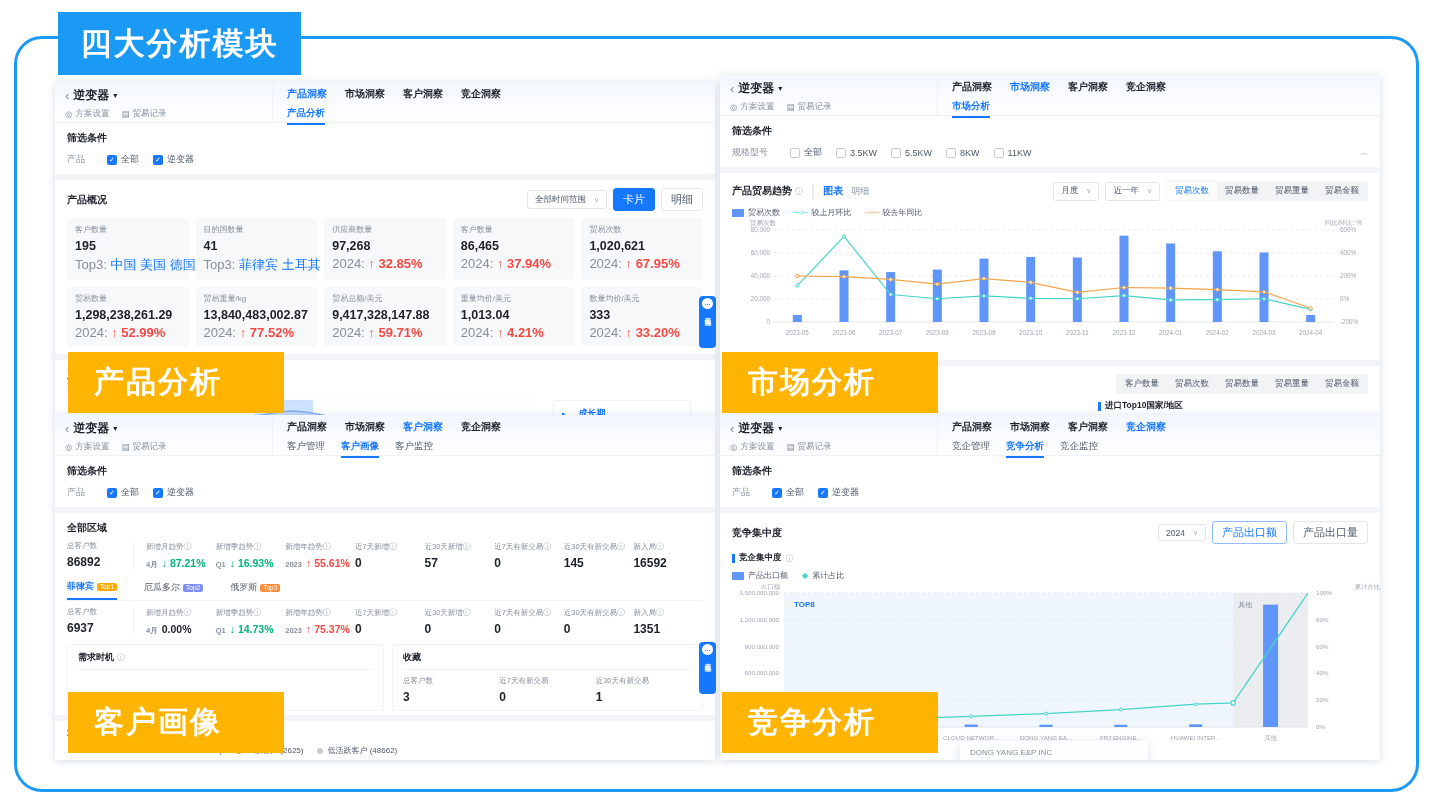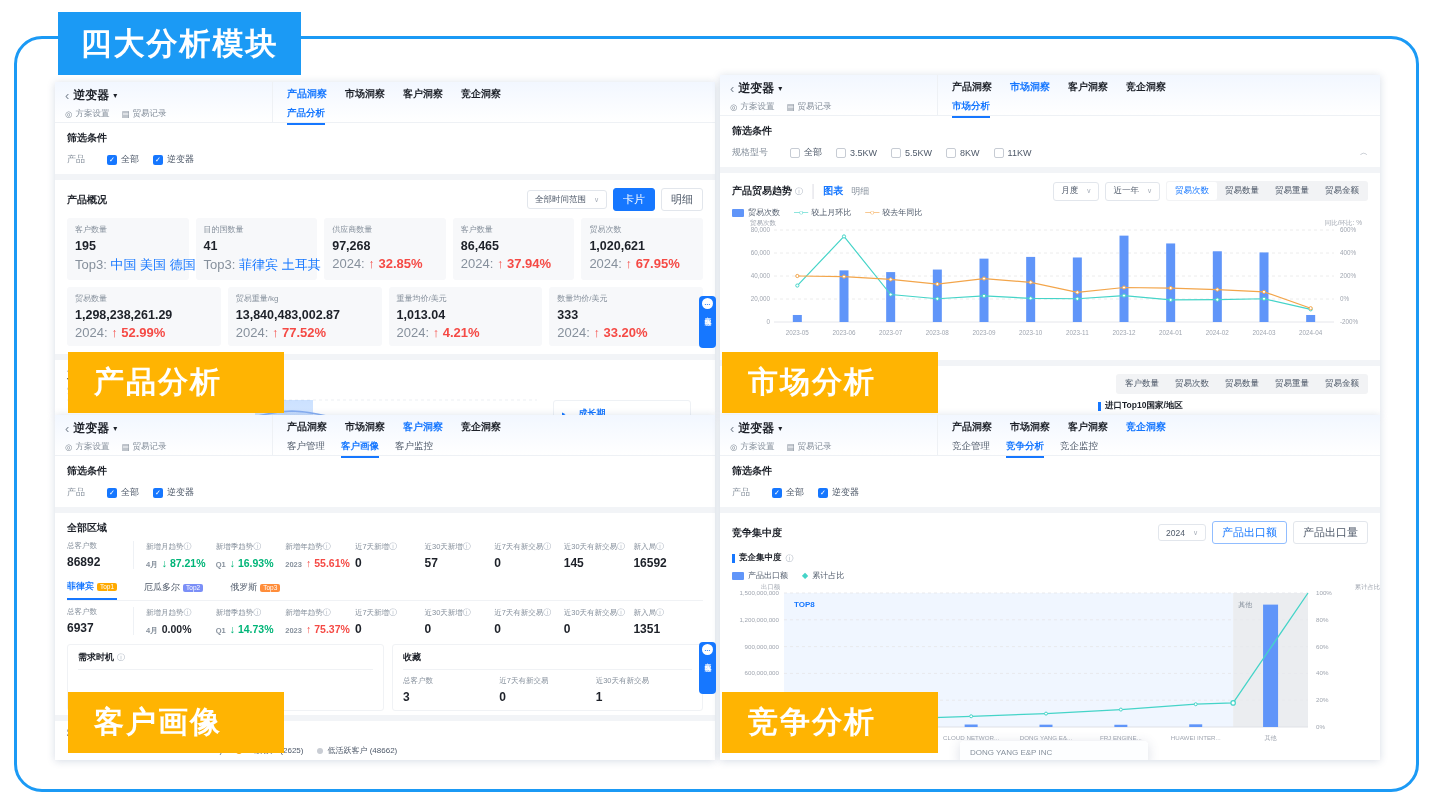--- a/index.html
+++ b/index.html
@@ -192,20 +192,25 @@
           <div class="c-lbl">贸易数量</div>
           <div class="c-val">1,298,238,261.29</div>
           <div class="c-sub"><span>2024: </span><span class="up">↑ 52.99%</span></div>
         </div>
         <div class="card">
           <div class="c-lbl">贸易重量/kg</div>
           <div class="c-val">13,840,483,002.87</div>
           <div class="c-sub"><span>2024: </span><span class="up">↑ 77.52%</span></div>
         </div>
         <div class="card">
+          <div class="c-lbl">贸易总额/美元</div>
+          <div class="c-val">9,417,328,147.88</div>
+          <div class="c-sub"><span>2024: </span><span class="up">↑ 59.71%</span></div>
+        </div>
+        <div class="card">
           <div class="c-lbl">重量均价/美元</div>
           <div class="c-val">1,013.04</div>
           <div class="c-sub"><span>2024: </span><span class="up">↑ 4.21%</span></div>
         </div>
         <div class="card">
           <div class="c-lbl">数量均价/美元</div>
           <div class="c-val">333</div>
           <div class="c-sub"><span>2024: </span><span class="up">↑ 33.20%</span></div>
         </div>
       </div>

